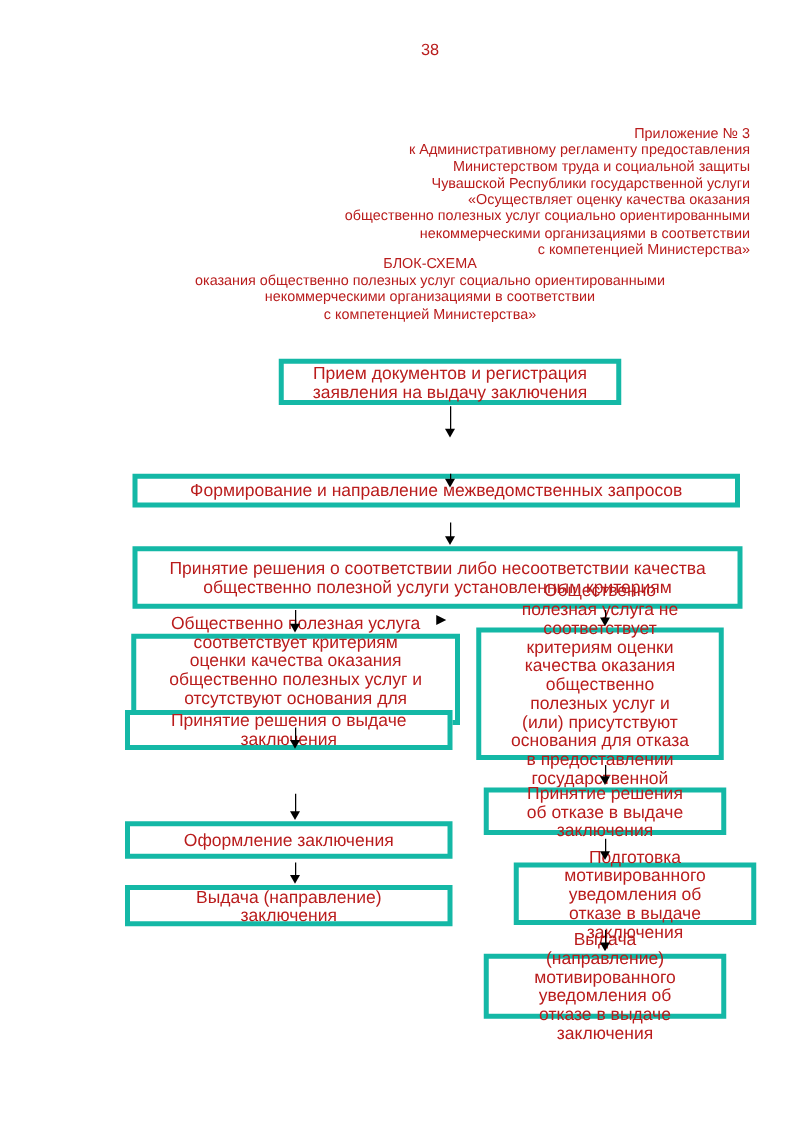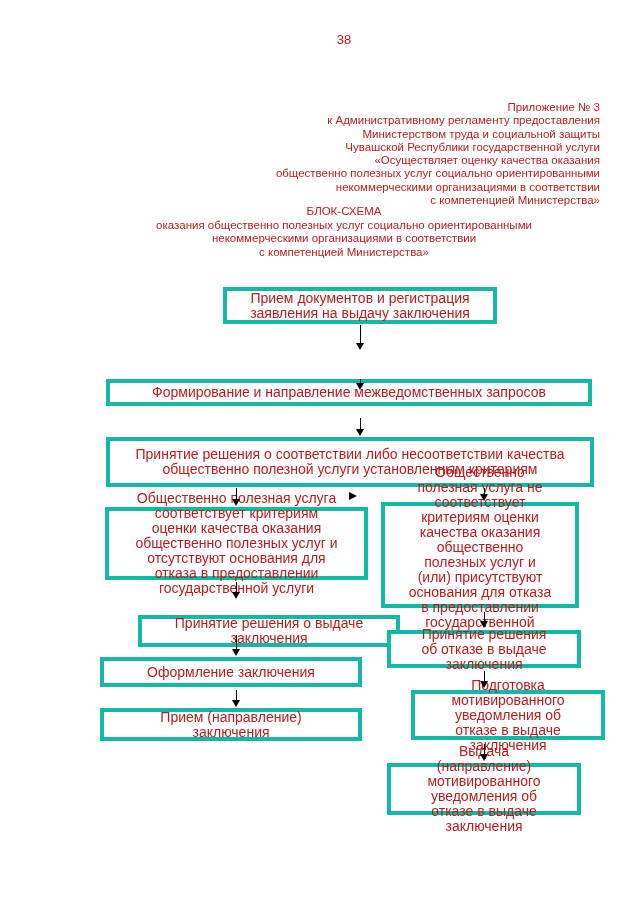--- a/index.html
+++ b/index.html
@@ -108,30 +108,30 @@
     </div>
 
     <div class="node" style="left:105px; top:507px; width:263px; height:73px;">
       <span>Общественно полезная услуга соответствует критериям оценки качества оказания общественно полезных услуг и отсутствуют основания для отказа в предоставлении государственной услуги</span>
     </div>
 
     <div class="node" style="left:381px; top:502px; width:198px; height:106px;">
       <span>Общественно полезная услуга не соответствует критериям оценки качества оказания общественно полезных услуг и (или) присутствуют основания для отказа в предоставлении государственной услуги</span>
     </div>
 
-    <div class="node" style="left:100px; top:615px; width:262px; height:32px;margin-left:38px;">
+    <div class="node" style="left:100px; top:568px; width:262px; height:32px;">
       <span>Принятие решения о выдаче заключения</span>
     </div>
 
     <div class="node" style="left:100px; top:657px; width:262px; height:30px;">
       <span>Оформление заключения</span>
     </div>
 
     <div class="node" style="left:100px; top:708px; width:262px; height:33px;">
-      <span>Прием (направление) заключения</span>
+      <span>Выдача (направление) заключения</span>
     </div>
 
     <div class="node" style="left:387px; top:630px; width:194px; height:38px;">
       <span>Принятие решения об отказе в выдаче заключения</span>
     </div>
 
     <div class="node" style="left:387px; top:690px; width:194px; height:50px;margin-left:24px;">
       <span>Подготовка мотивированного уведомления об отказе в выдаче заключения</span>
     </div>
 

